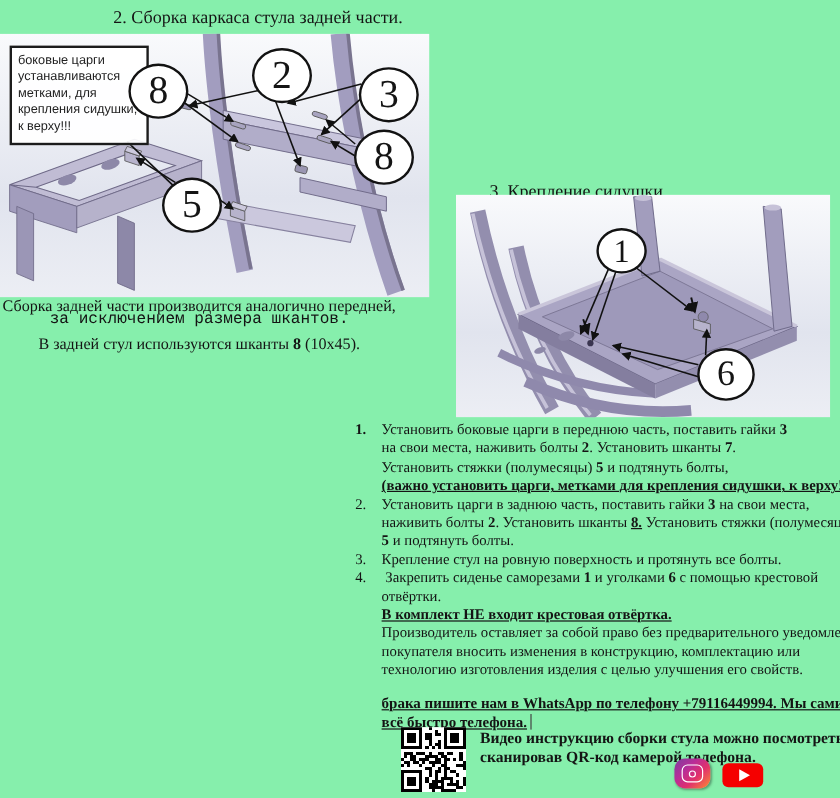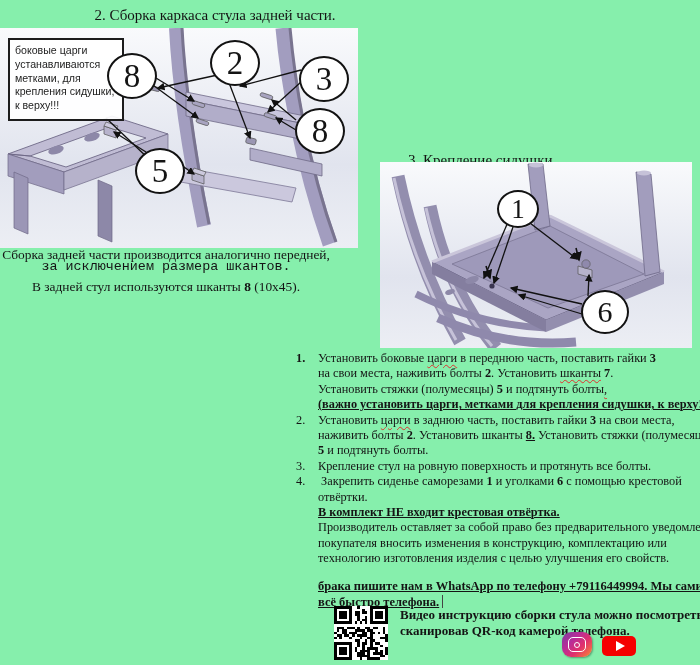--- a/index.html
+++ b/index.html
@@ -15,21 +15,21 @@
   .balloon.big{width:46px;height:42px;font-size:33px;}
   .balloon.med{width:38px;height:34px;font-size:27px;}
   .balloon.med2{width:44px;height:40px;font-size:30px;}
   .notebox{position:absolute;left:8px;top:10px;width:102px;background:rgba(255,255,255,.92);
            border:2px solid #1c1c1c;padding:4px 5px 6px 5px;z-index:2;
            font-family:"Liberation Sans",sans-serif;font-size:10.6px;line-height:13.8px;color:#222;}
   .caption{font-size:13.4px;line-height:16.5px;text-align:center;white-space:nowrap;}
   .rich{white-space:nowrap;}
   .rich .b{font-weight:bold;}
   .rich .u{text-decoration:underline;text-decoration-thickness:1.4px;}
-  .rich .w{text-decoration:underline;text-decoration-style:wavy;text-decoration-color:#e0312e;
+  .rich .w{text-decoration-style:wavy;text-decoration-color:#e0312e;
            text-decoration-thickness:1px;text-underline-offset:2px;}
   .vbar{display:inline-block;width:1px;height:13px;background:#444;margin-left:3px;vertical-align:-2px;}
   .list{font-size:12.3px;line-height:15.4px;}
   .item{display:flex;}
   .item .num{flex:none;width:17px;margin-right:5px;}
   .item .num.b{font-weight:bold;}
   .contact{font-size:12.5px;line-height:16px;}
   .qr-caption{font-size:13px;line-height:16.5px;font-weight:bold;white-space:nowrap;}
   .ig{position:absolute;left:562px;top:632px;width:30px;height:25px;border-radius:9px;
       background:linear-gradient(135deg,#7b3fa0 0%,#b92d98 35%,#e1306c 62%,#fd8d32 100%);

